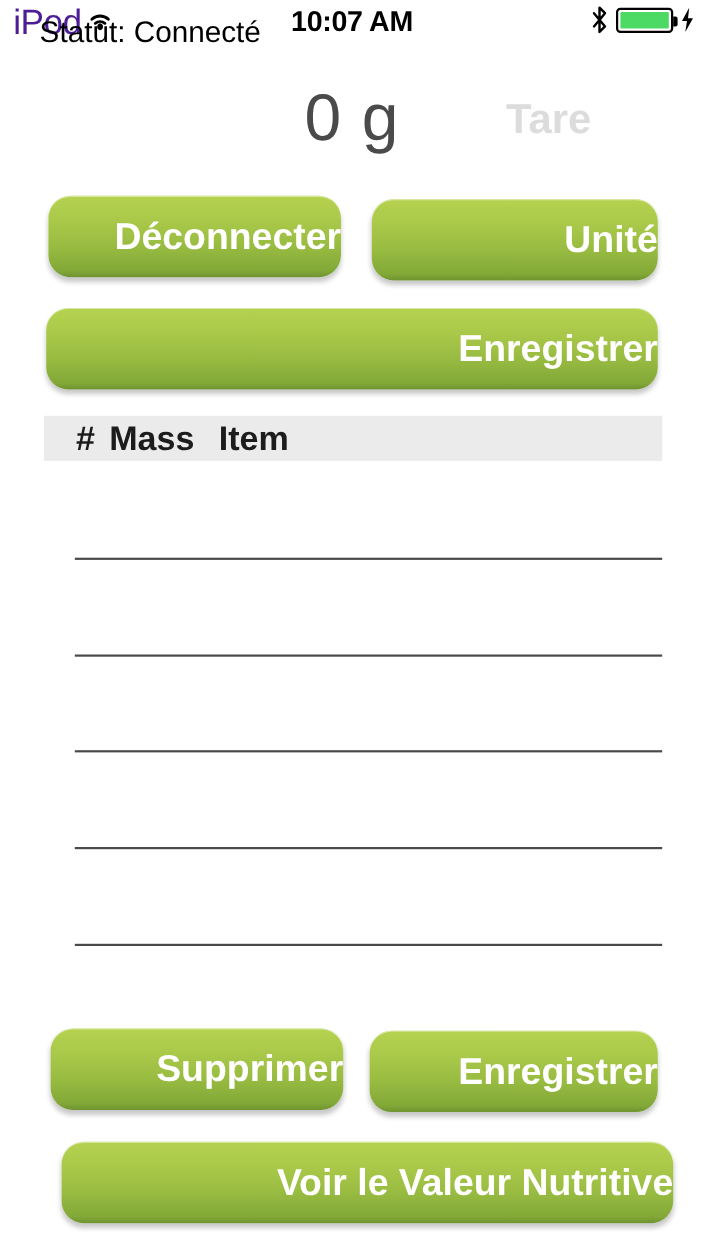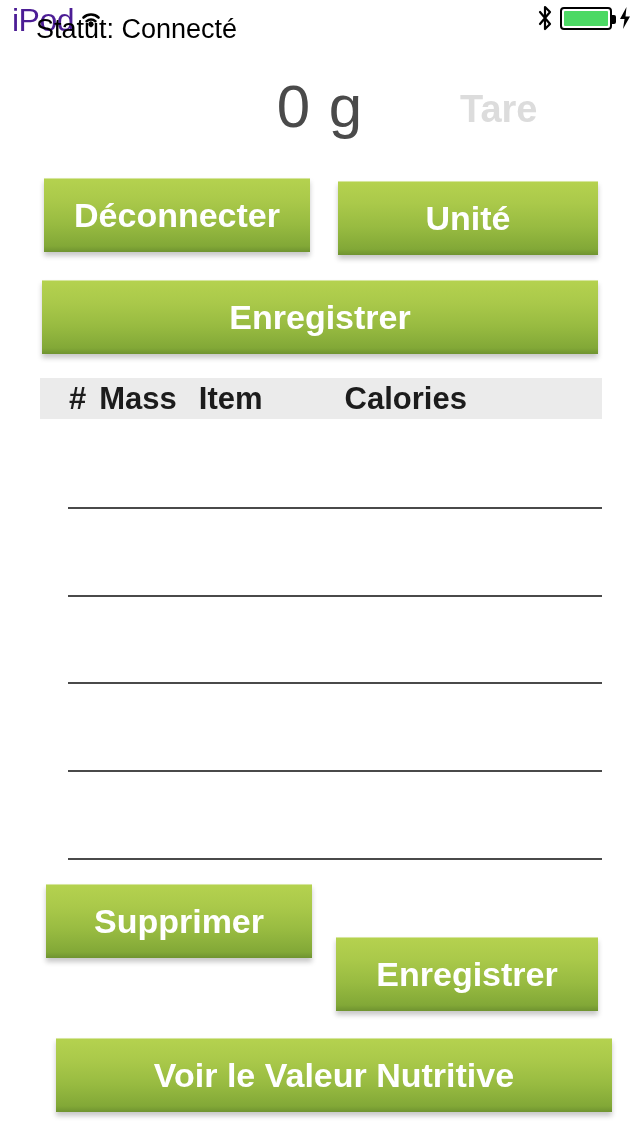--- a/index.html
+++ b/index.html
@@ -110,48 +110,48 @@
     top: 88px;
     font-size: 38px;
     color: #dcdcdc;
     font-weight: 700;
   }
 
   
   .gbtn {
     position: absolute;
     border: none;
-    border-radius: 0;
+    border-radius: 20px;
     background: linear-gradient(to bottom,
                 #b5d24f 0%,
                 #aac94a 30%,
                 #98bb41 62%,
                 #82a837 92%,
                 #6f9330 100%);
     color: #ffffff;
     font-family: "Liberation Sans", sans-serif;
     font-size: 34px;
     font-weight: bold;
     text-align: center;
     box-shadow: 0 4px 5px rgba(0,0,0,0.22),
                 inset 0 1px 0 rgba(255,255,255,0.45);
     cursor: pointer;
     padding: 0;
     line-height: 1;
     display: flex;
     align-items: center;
-    justify-content: center;
+    justify-content: flex-end;
     box-sizing: border-box;
   }
   .gbtn span { display: block; }
 
   #btn-disconnect { left: 44px;  top: 178px;  width: 266px; height: 74px; }
   #btn-unit       { left: 338px; top: 181px;  width: 260px; height: 74px; }
   #btn-save       { left: 42px;  top: 280px;  width: 556px; height: 74px; }
-  #btn-delete     { left: 46px;  top: 884px;  width: 266px; height: 74px; }
+  #btn-delete     { left: 46px;  top: 935px;  width: 266px; height: 74px; }
   #btn-restart    { left: 336px; top: 937px;  width: 262px; height: 74px; }
   #btn-nutrition  { left: 56px;  top: 1038px; width: 556px; height: 74px; }
 
   
   .table-header {
     position: absolute;
     left: 40px;
     top: 378px;
     width: 562px;
     height: 41px;
@@ -190,20 +190,21 @@
 
 <div class="statusbar">
   <div class="sb-carrier">iPod</div>
 
   <svg class="sb-wifi" viewBox="0 0 30 22">
     <path d="M15 20.5 A3.2 3.2 0 0 0 15 14.2 A3.2 3.2 0 0 0 15 20.5 Z" fill="#000"></path>
     <path d="M7.5 10.5 A11 11 0 0 1 22.5 10.5" stroke="#000" stroke-width="2.6" fill="none" stroke-linecap="round"></path>
     <path d="M10.6 14.2 A7 7 0 0 1 19.4 14.2" stroke="#000" stroke-width="2.6" fill="none" stroke-linecap="round"></path>
   </svg>
 
+  <div class="sb-time">10:07 AM</div>
 
   <div class="sb-right">
     <svg class="sb-bt" viewBox="0 0 18 26">
       <path d="M4 7 L14 19 L9 24 L9 2 L14 7 L4 19" stroke="#000" stroke-width="2.2" fill="none" stroke-linejoin="round" stroke-linecap="round"></path>
     </svg>
     <div class="battery">
       <div class="battery-fill"></div>
     </div>
     <svg class="bolt" viewBox="0 0 14 24">
       <path d="M8.5 1 L2 13 L6.5 13 L5 23 L12 10.5 L7.5 10.5 Z" fill="#000"></path>
@@ -225,21 +226,20 @@
 </button>
 
 <button class="gbtn" id="btn-save">
   <span>Enregistrer</span>
 </button>
 
 <div class="table-header">
   <div class="th th-num">#</div>
   <div class="th th-mass">Mass</div>
   <div class="th th-item">Item</div>
-  <div class="th th-cal">Calories</div>
 </div>
 
 <div class="table-body">
   <div class="row-sep" style="top:88px"></div>
   <div class="row-sep" style="top:176px"></div>
   <div class="row-sep" style="top:263px"></div>
   <div class="row-sep" style="top:351px"></div>
   <div class="row-sep" style="top:439px"></div>
 </div>
 

